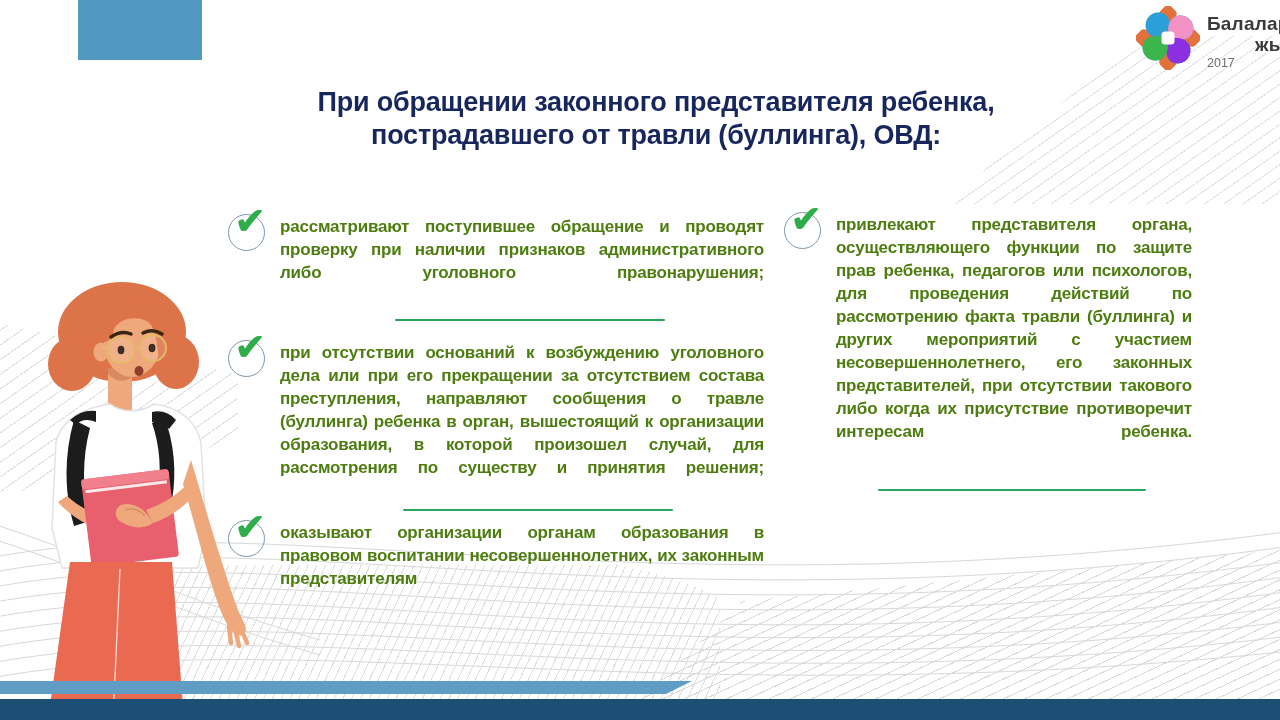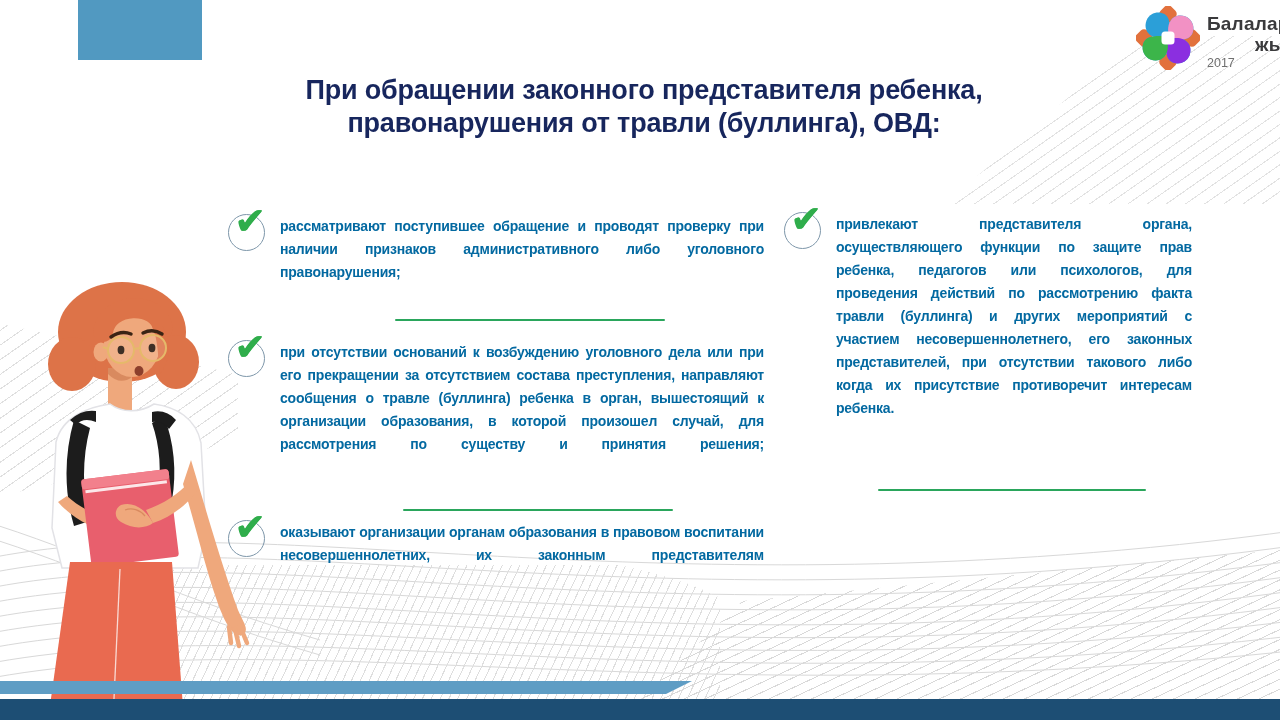--- a/index.html
+++ b/index.html
@@ -38,34 +38,34 @@
   
   .corner-rect { position: absolute; left: 78px; top: 0; width: 124px; height: 60px; background: #5199c1; }
   .logo { position: absolute; left: 1136px; top: 6px; display: flex; gap: 7px; align-items: center; }
   .logo-flower { width: 64px; height: 64px; }
   .logo-text { line-height: 1.0; padding-top: 8px; }
   .logo-line { font-size: 19px; font-weight: bold; color: #3a3a3c; letter-spacing: 0.2px; line-height: 1.0; }
   .logo-line + .logo-line { margin-top: 2px; margin-left: 48px; }
   .logo-year { font-size: 12.5px; color: #6f6f6f; margin-top: 3px; }
 
   .page-title {
-    position: absolute; left: 160px; top: 70px; width: 960px; margin: 4px;
+    position: absolute; left: 160px; top: 70px; width: 960px; margin: 16px;
     text-align: center; font-size: 27px; font-weight: bold; color: #17265d;
     line-height: 1.24; letter-spacing: -0.2px;
   }
 
   
   .bullet { position: absolute; }
   .check { position: absolute; left: 0; top: 2px; width: 37px; height: 37px;
            border: 1.4px solid #7e97aa; border-radius: 50%; background: transparent; }
   .check-glyph { position: absolute; left: 5px; top: -13px; font-size: 38px; line-height: 1;
                  font-weight: bold; color: #2fad4b; font-family: "DejaVu Sans", sans-serif;
                  text-shadow: 0.6px 0 0 #2fad4b; }
-  .btxt { margin: 0 0 0 52px; padding-top: 3px; font-size: 14px; font-weight: bold;
-          color: #0369a1; line-height: 23px; text-align: justify; letter-spacing: -0.2px; }
+  .btxt { margin: 0 0 0 52px; padding-top: 3px; font-size: 17px; font-weight: bold;
+          color: #4d7c0f; line-height: 23px; text-align: justify; letter-spacing: -0.2px; }
   .btxt::after { content: ""; display: inline-block; width: 100%; } 
   .b1 { left: 228px; top: 212px; width: 536px; }
   .b2 { left: 228px; top: 338px; width: 536px; }
   .b3 { left: 228px; top: 518px; width: 536px; }
   .r1 { left: 784px; top: 210px; width: 408px; }
 
   .divider { position: absolute; height: 2.4px; background: #2aa65c; border-radius: 2px; }
   .d1 { left: 395px; top: 319px; width: 270px; }
   .d2 { left: 403px; top: 509px; width: 270px; }
   .d3 { left: 878px; top: 489px; width: 268px; }
@@ -133,21 +133,21 @@
         <rect x="25.5" y="25.5" width="13" height="13" rx="3.5" fill="#ffffff"></rect>
       </g>
     </svg>
     <div class="logo-text">
       <div class="logo-line">Балалар</div>
       <div class="logo-line">жылы</div>
       <div class="logo-year">2017</div>
     </div>
   </div>
 
-  <h1 class="page-title"><span>При обращении законного представителя ребенка,</span><br><span>правонарушения от травли (буллинга), ОВД:</span></h1>
+  <h1 class="page-title"><span>При обращении законного представителя ребенка,</span><br><span>пострадавшего от травли (буллинга), ОВД:</span></h1>
 
   <svg class="girl" viewBox="0 0 260 450">
 
     <ellipse cx="122" cy="62" rx="64" ry="50" fill="#dd7348"></ellipse>
     <ellipse cx="72" cy="94" rx="24" ry="27" fill="#dd7348"></ellipse>
     <ellipse cx="176" cy="92" rx="23" ry="27" fill="#dd7348"></ellipse>
 
     <rect x="108" y="100" width="24" height="48" fill="#efa87c"></rect>
     <path d="M108,104 q12,12 24,3 v-9 h-24 z" fill="#d98a5f"></path>
 

